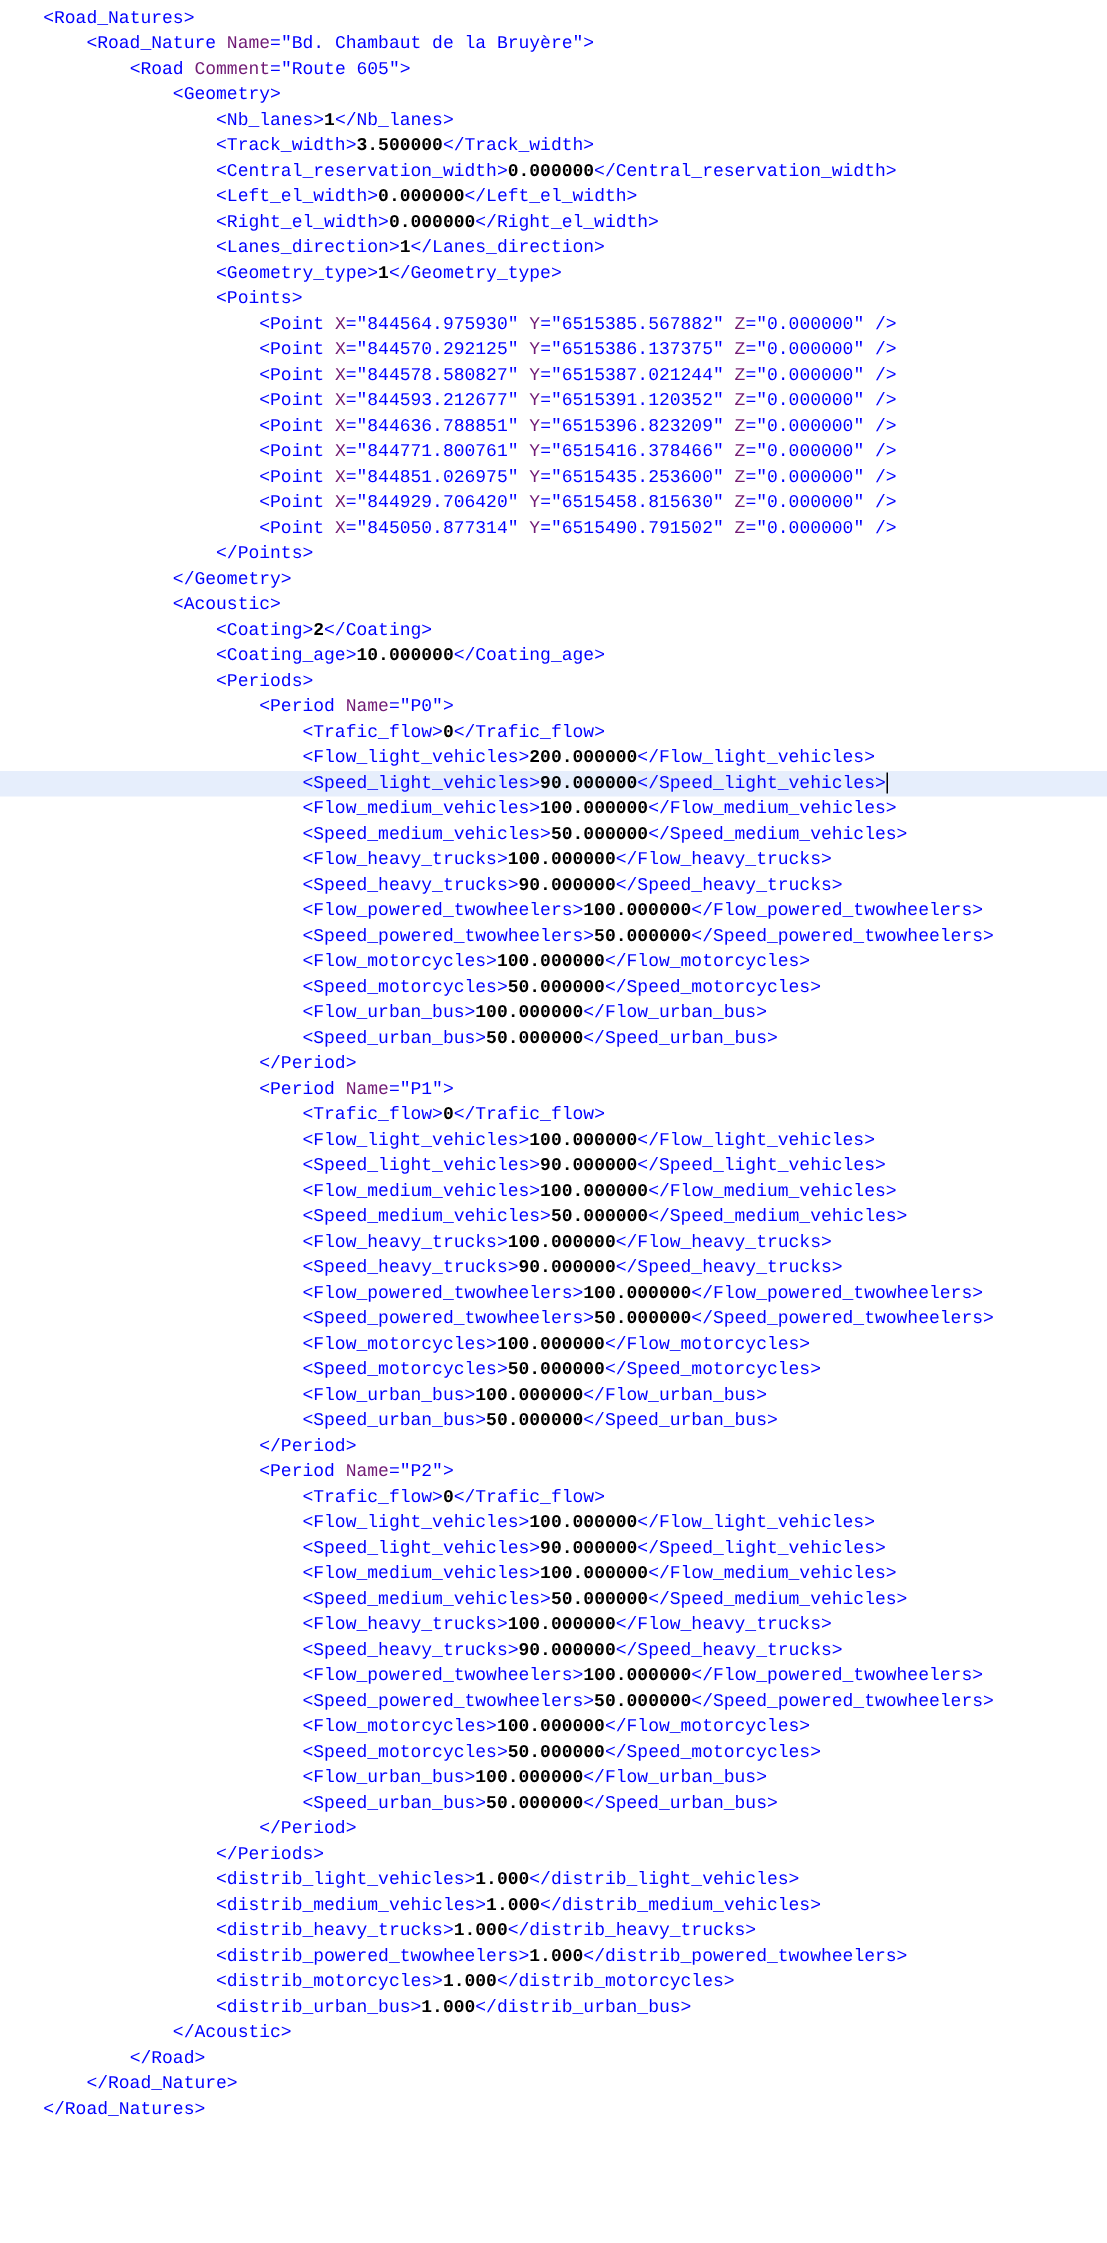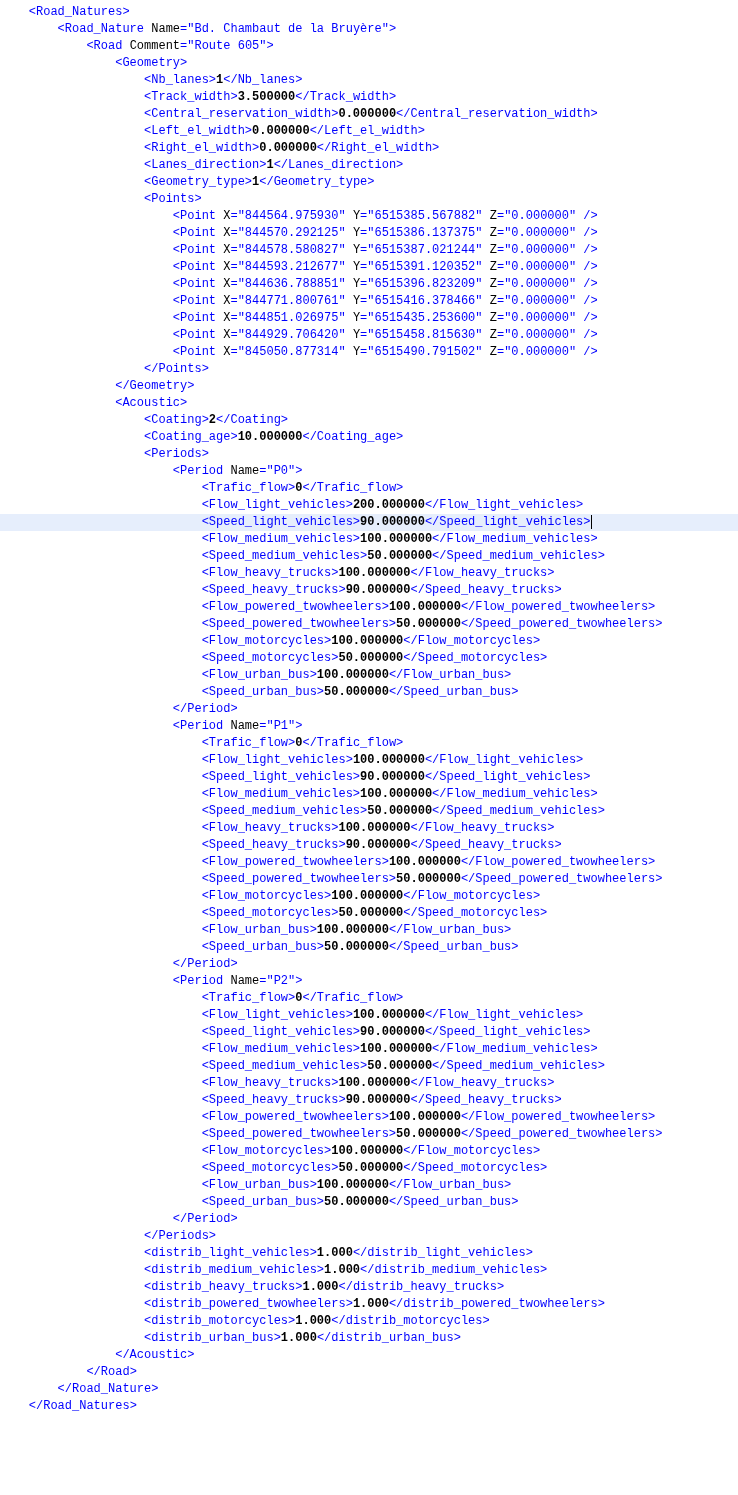--- a/index.html
+++ b/index.html
@@ -17,21 +17,21 @@
     padding: 4px 0 4px 0;
   }
   .line {
     display: block;
     padding-left: 0;
   }
   .hl {
     background: #e6eefc;
   }
   .tag   { color: #0000ff; }
-  .attr  { color: #000000; }
+  .attr  { color: #701a75; }
   .val   { color: #0000ff; }
   .text  { color: #000000; font-weight: bold; }
   .cursor {
     display: inline-block;
     width: 1px;
     background: #000;
     height: 14px;
     vertical-align: middle;
   }
 </style>

